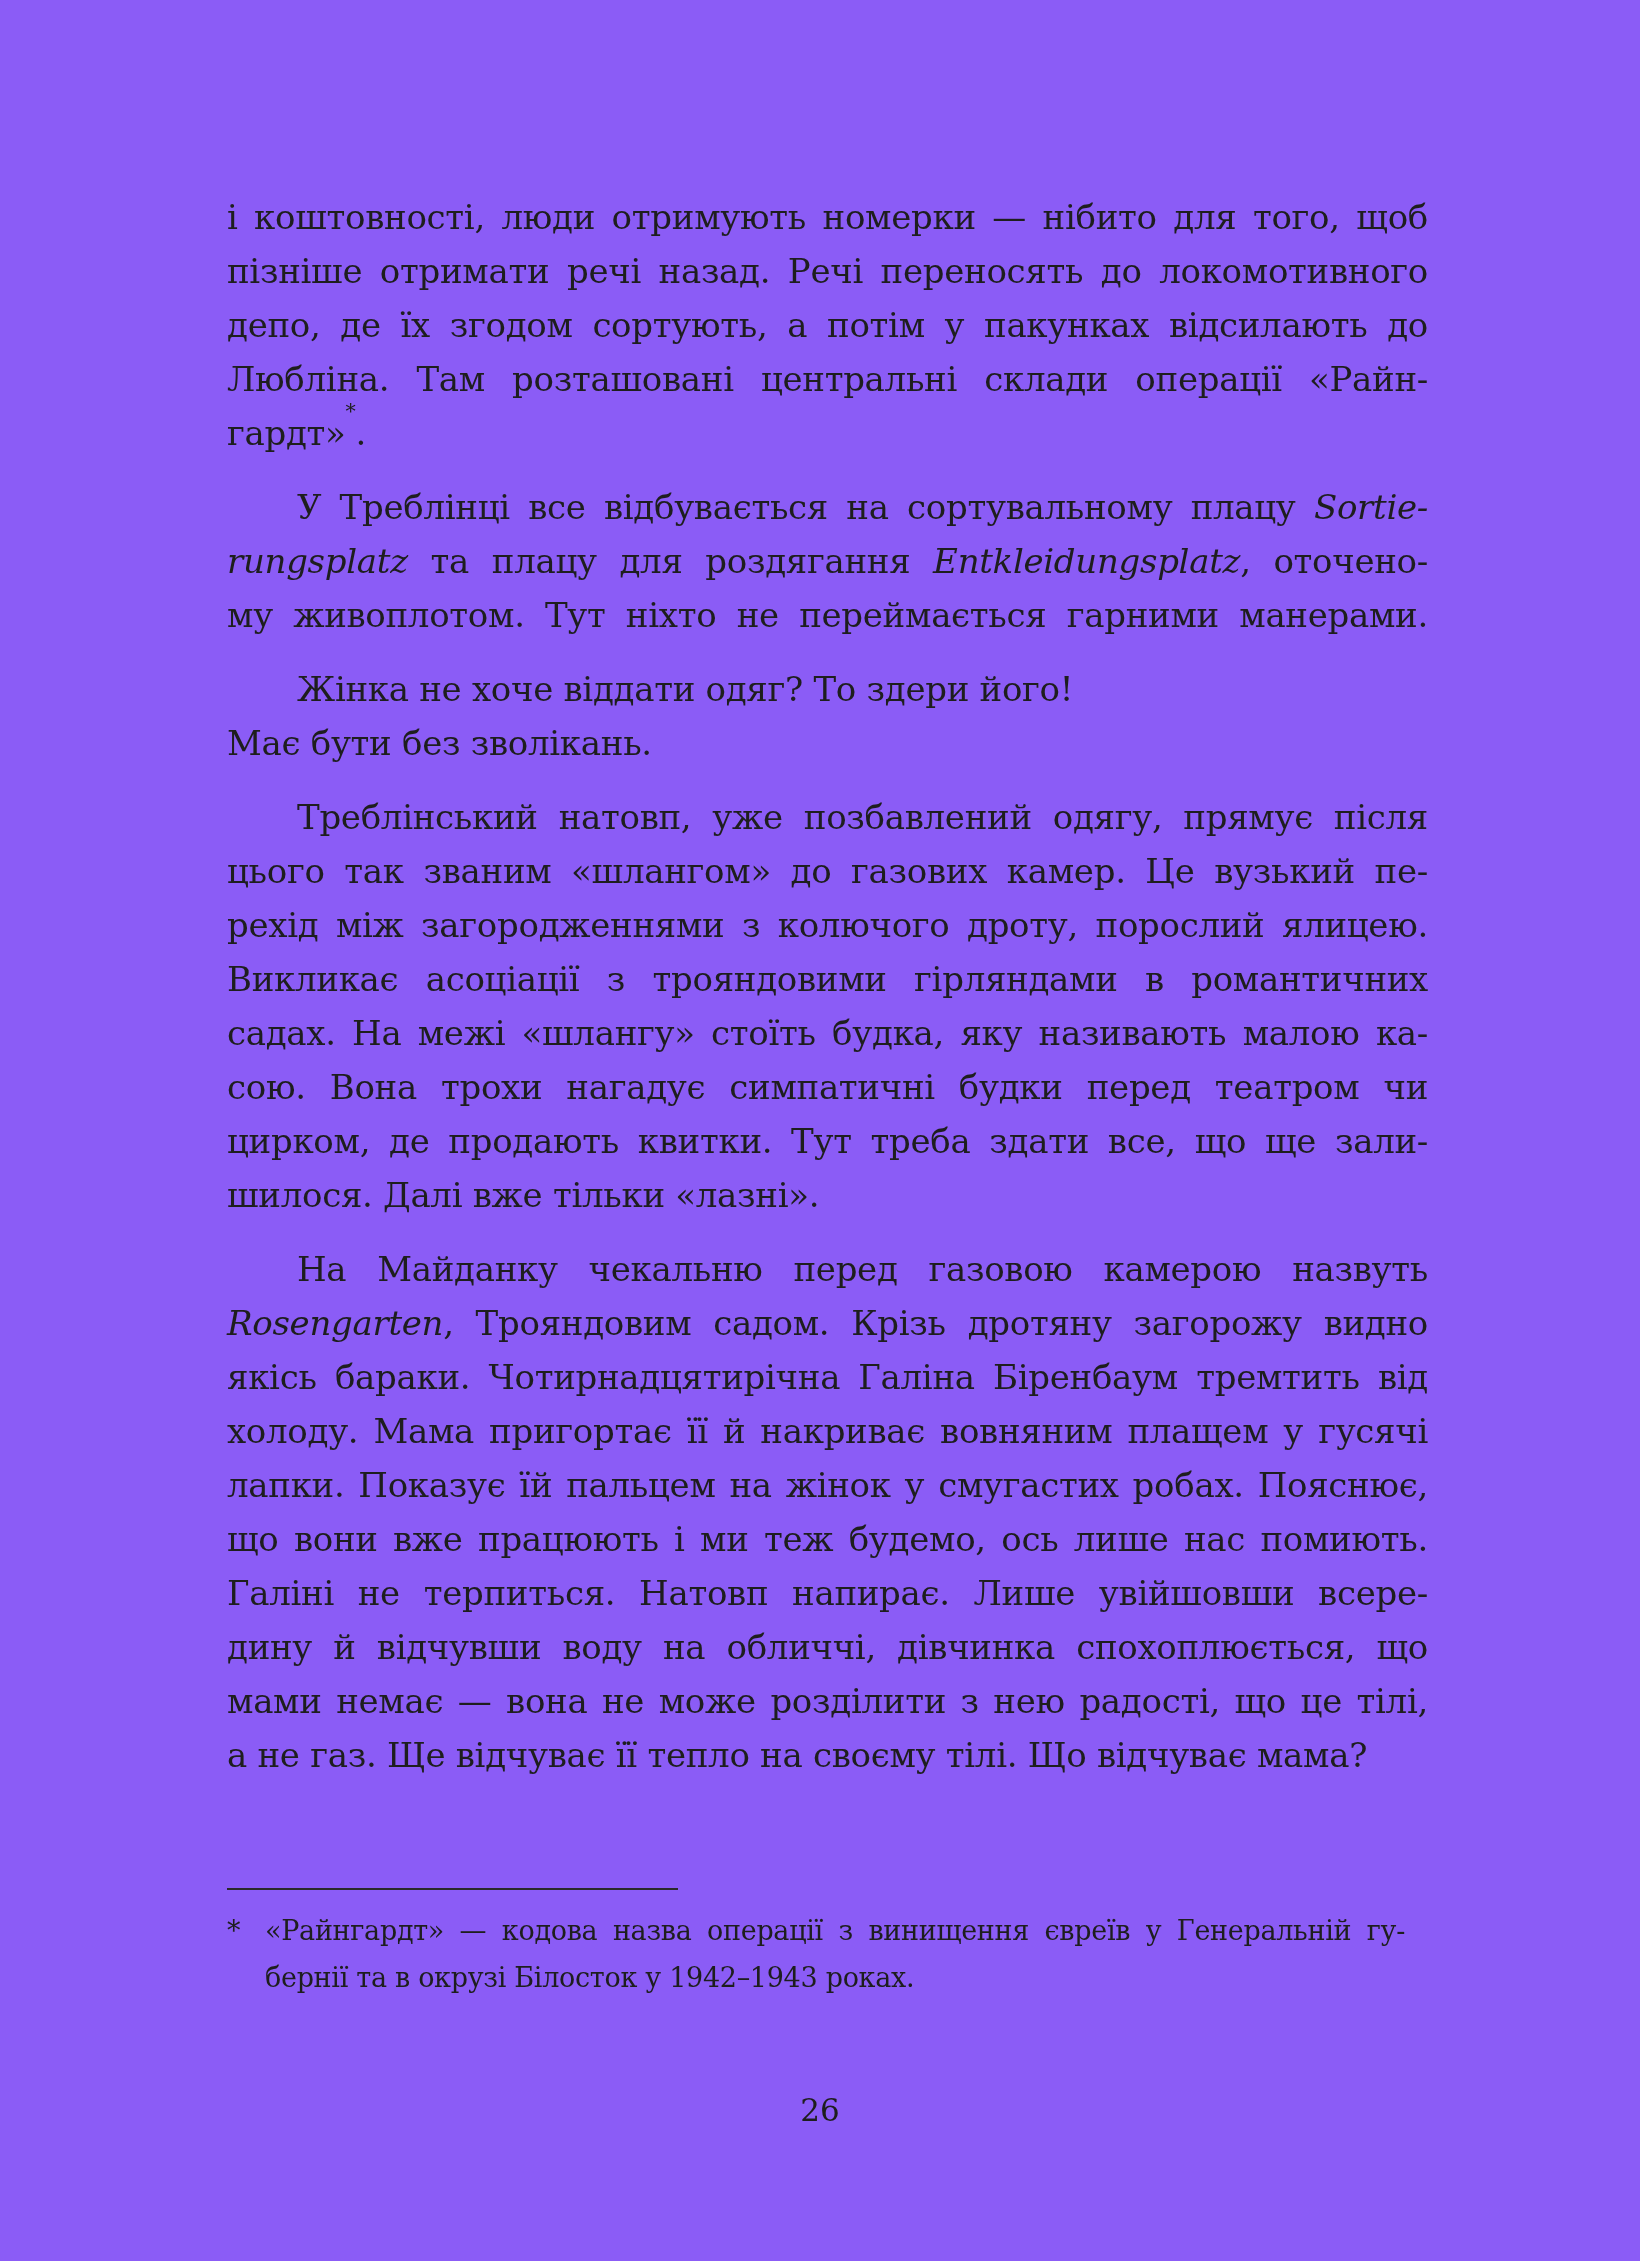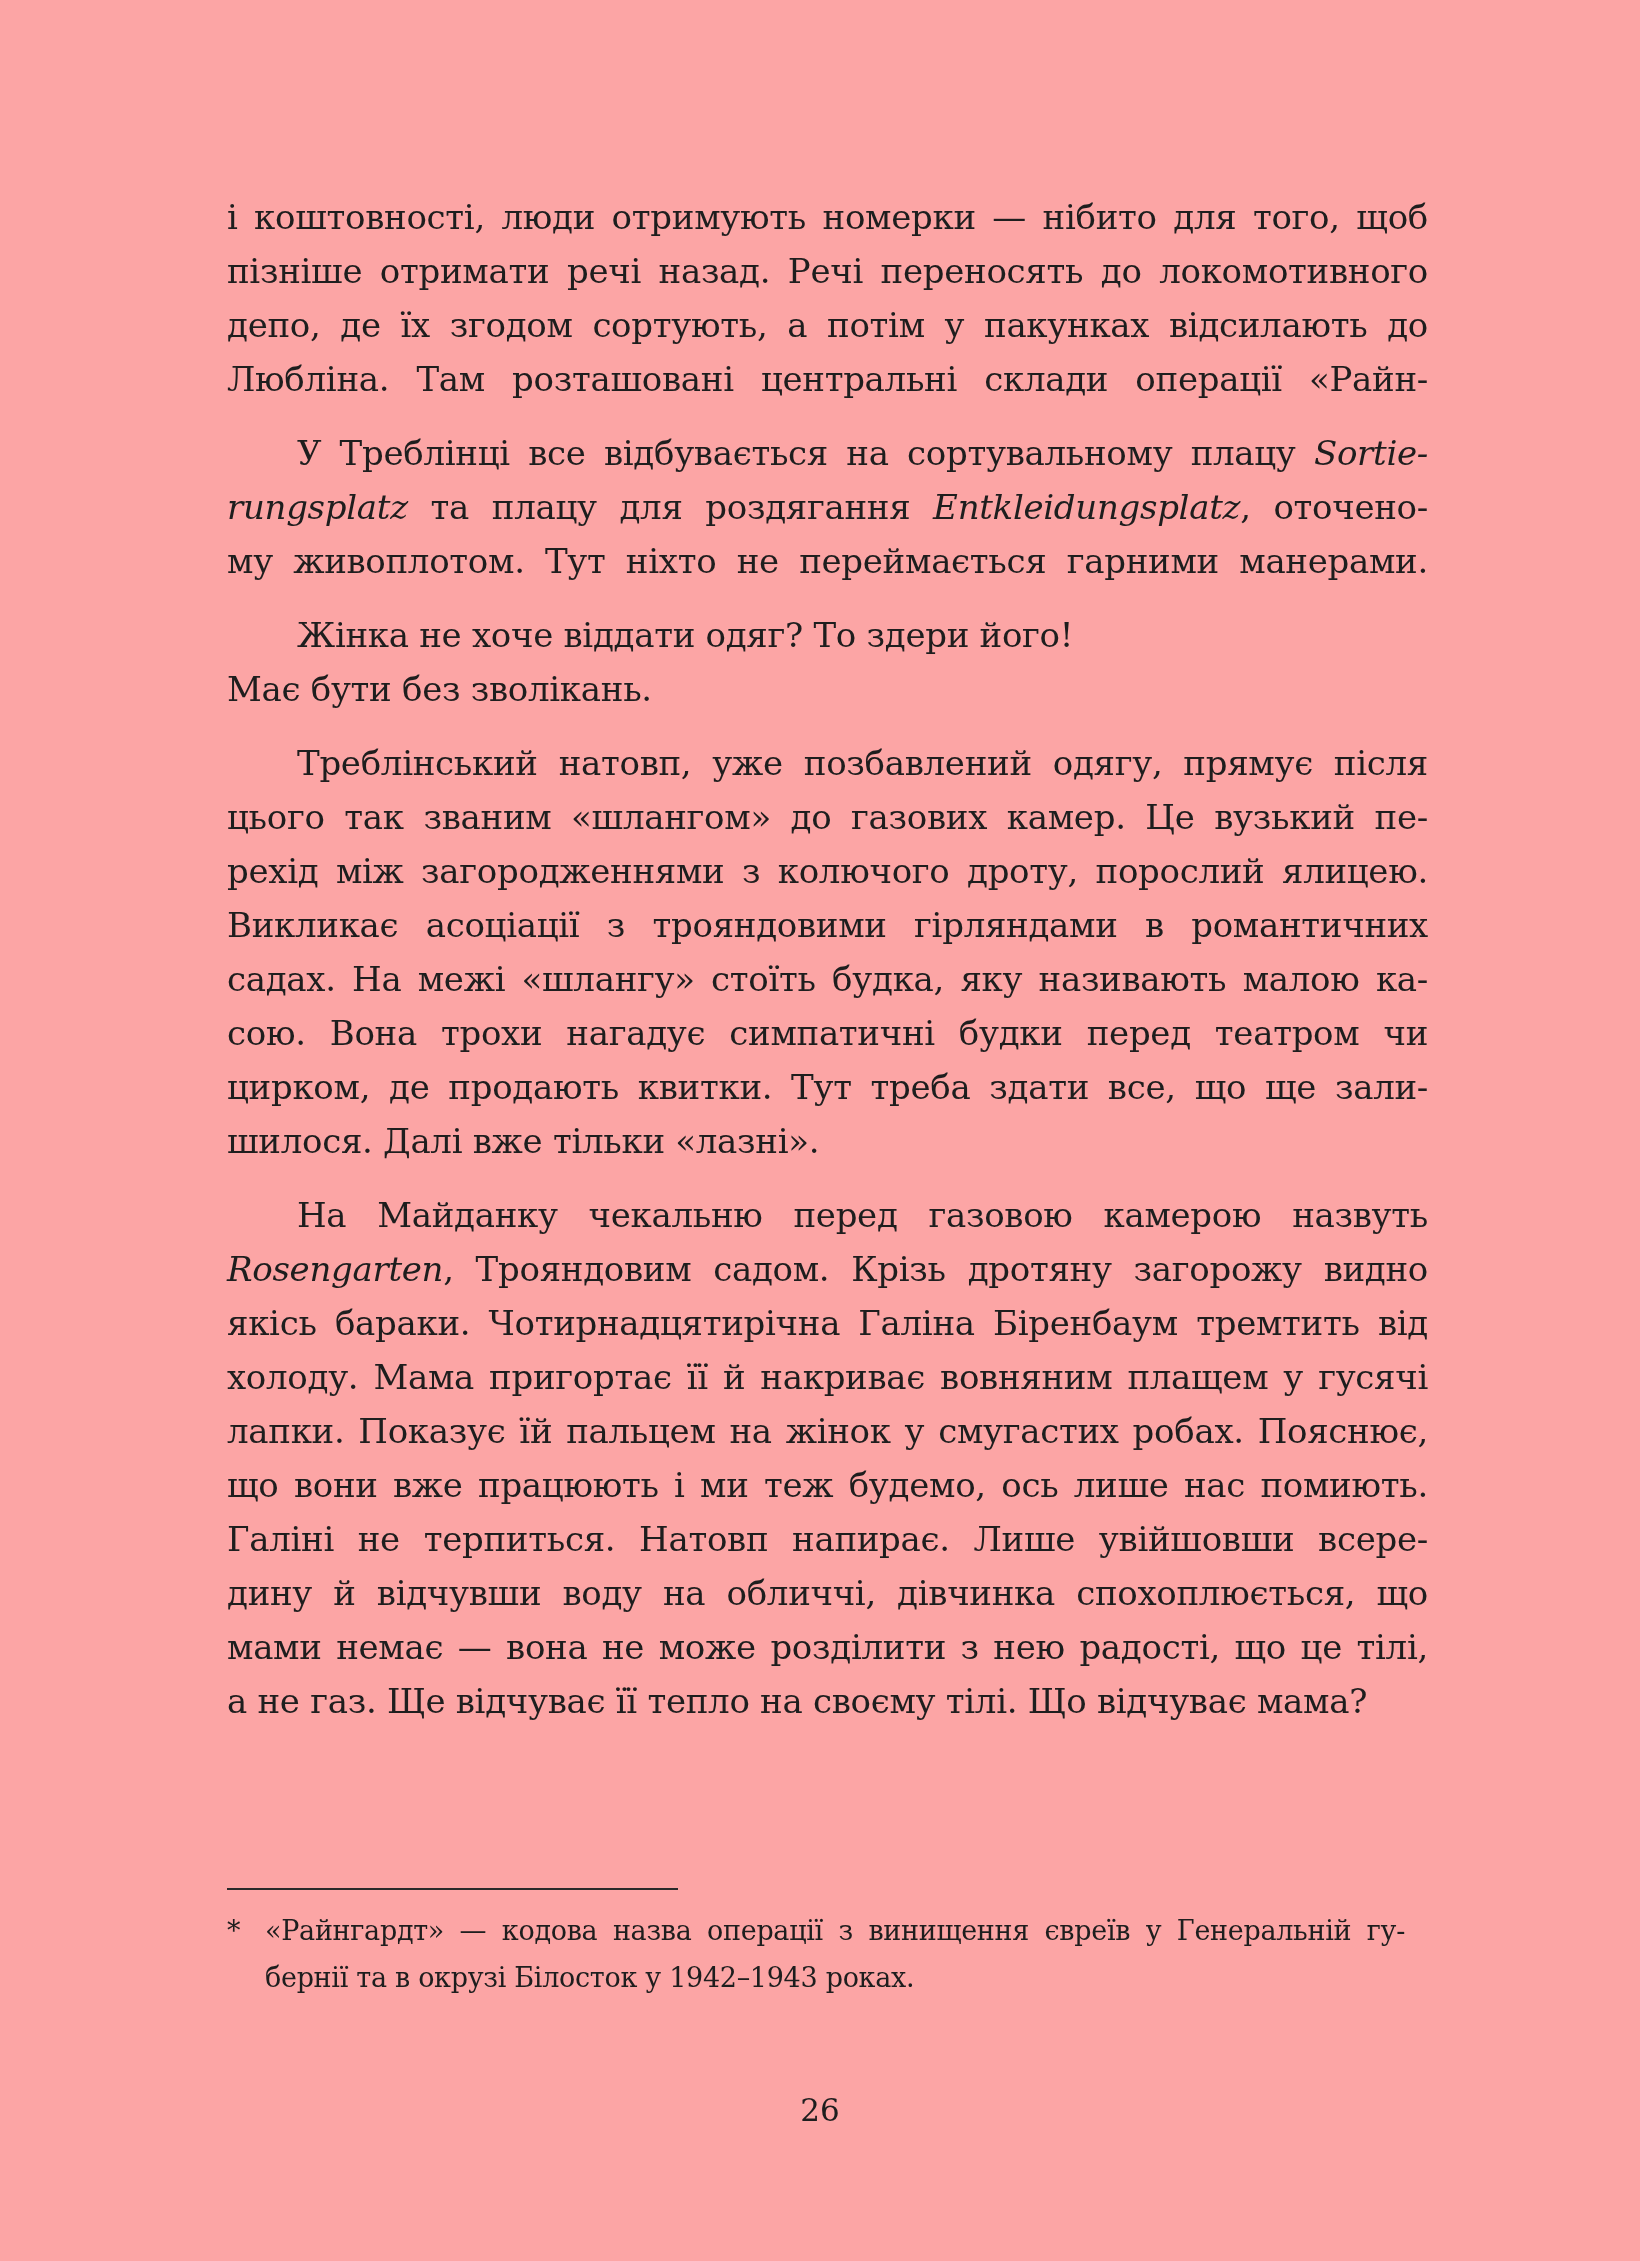--- a/index.html
+++ b/index.html
@@ -13,21 +13,21 @@
     position: relative;
     overflow: hidden;
     color: #1e1e1e;
     font-family: "DejaVu Serif", "Liberation Serif", serif;
   }
   .page {
     position: absolute;
     left: 0; top: 0;
     width: 1640px;
     height: 2261px;
-    background: #fca5a5;
+    background: #8b5cf6;
   }
   .body-text {
     position: absolute;
     left: 227px;
     top: 190px;
     width: 1201px;
     font-size: 34px;
     line-height: 54px;
     letter-spacing: -0.3px;
   }
@@ -96,20 +96,21 @@
 <body>
 
 <div class="page">
 
   <div class="body-text">
 
     <span class="line">і коштовності, люди отримують номерки — нібито для того, щоб</span>
     <span class="line">пізніше отримати речі назад. Речі переносять до локомотивного</span>
     <span class="line">депо, де їх згодом сортують, а потім у пакунках відсилають до</span>
     <span class="line">Любліна. Там розташовані центральні склади операції «Райн-</span>
+    <span class="line last"><span>гардт»</span><sup class="fnref">*</sup><span>.</span></span>
 
     <span class="line indent"><span>У Треблінці все відбувається на сортувальному плацу </span><span class="ital">Sortie-</span></span>
     <span class="line"><span class="ital">rungsplatz</span><span> та плацу для роздягання </span><span class="ital">Entkleidungsplatz</span><span>, оточено-</span></span>
     <span class="line">му живоплотом. Тут ніхто не переймається гарними манерами.</span>
     <span class="line indent last">Жінка не хоче віддати одяг? То здери його!</span>
 
     <span class="line last">Має бути без зволікань.</span>
 
     <span class="line indent">Треблінський натовп, уже позбавлений одягу, прямує після</span>
     <span class="line">цього так званим «шлангом» до газових камер. Це вузький пе-</span>

